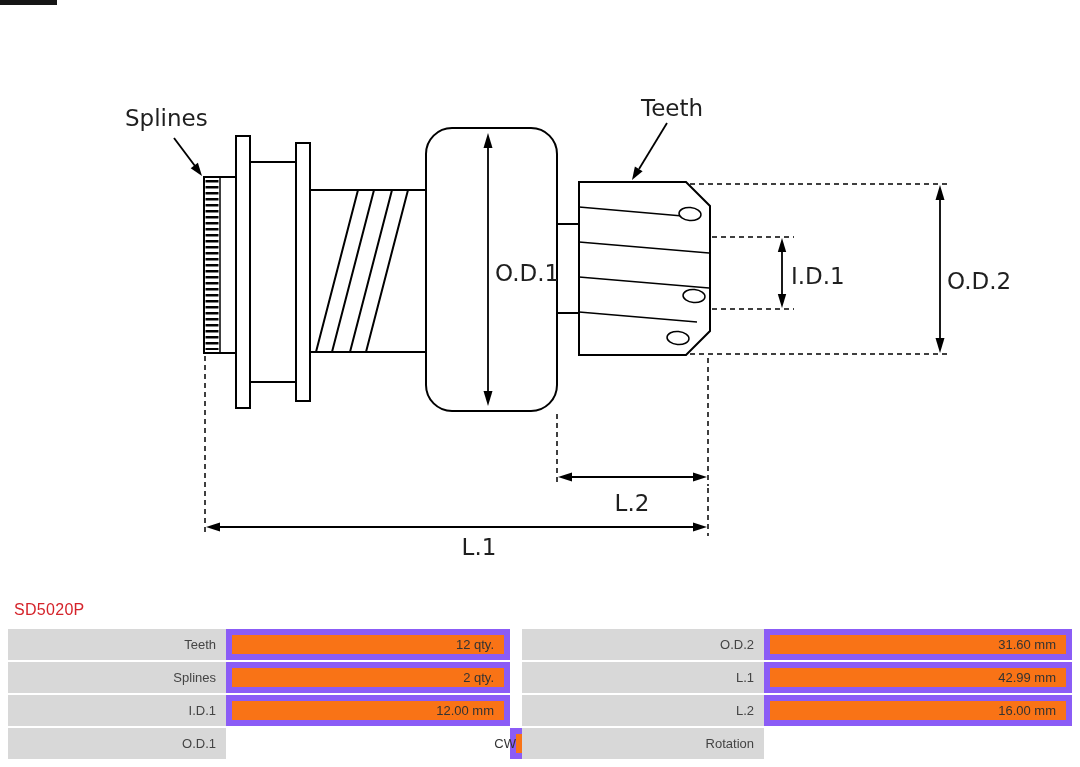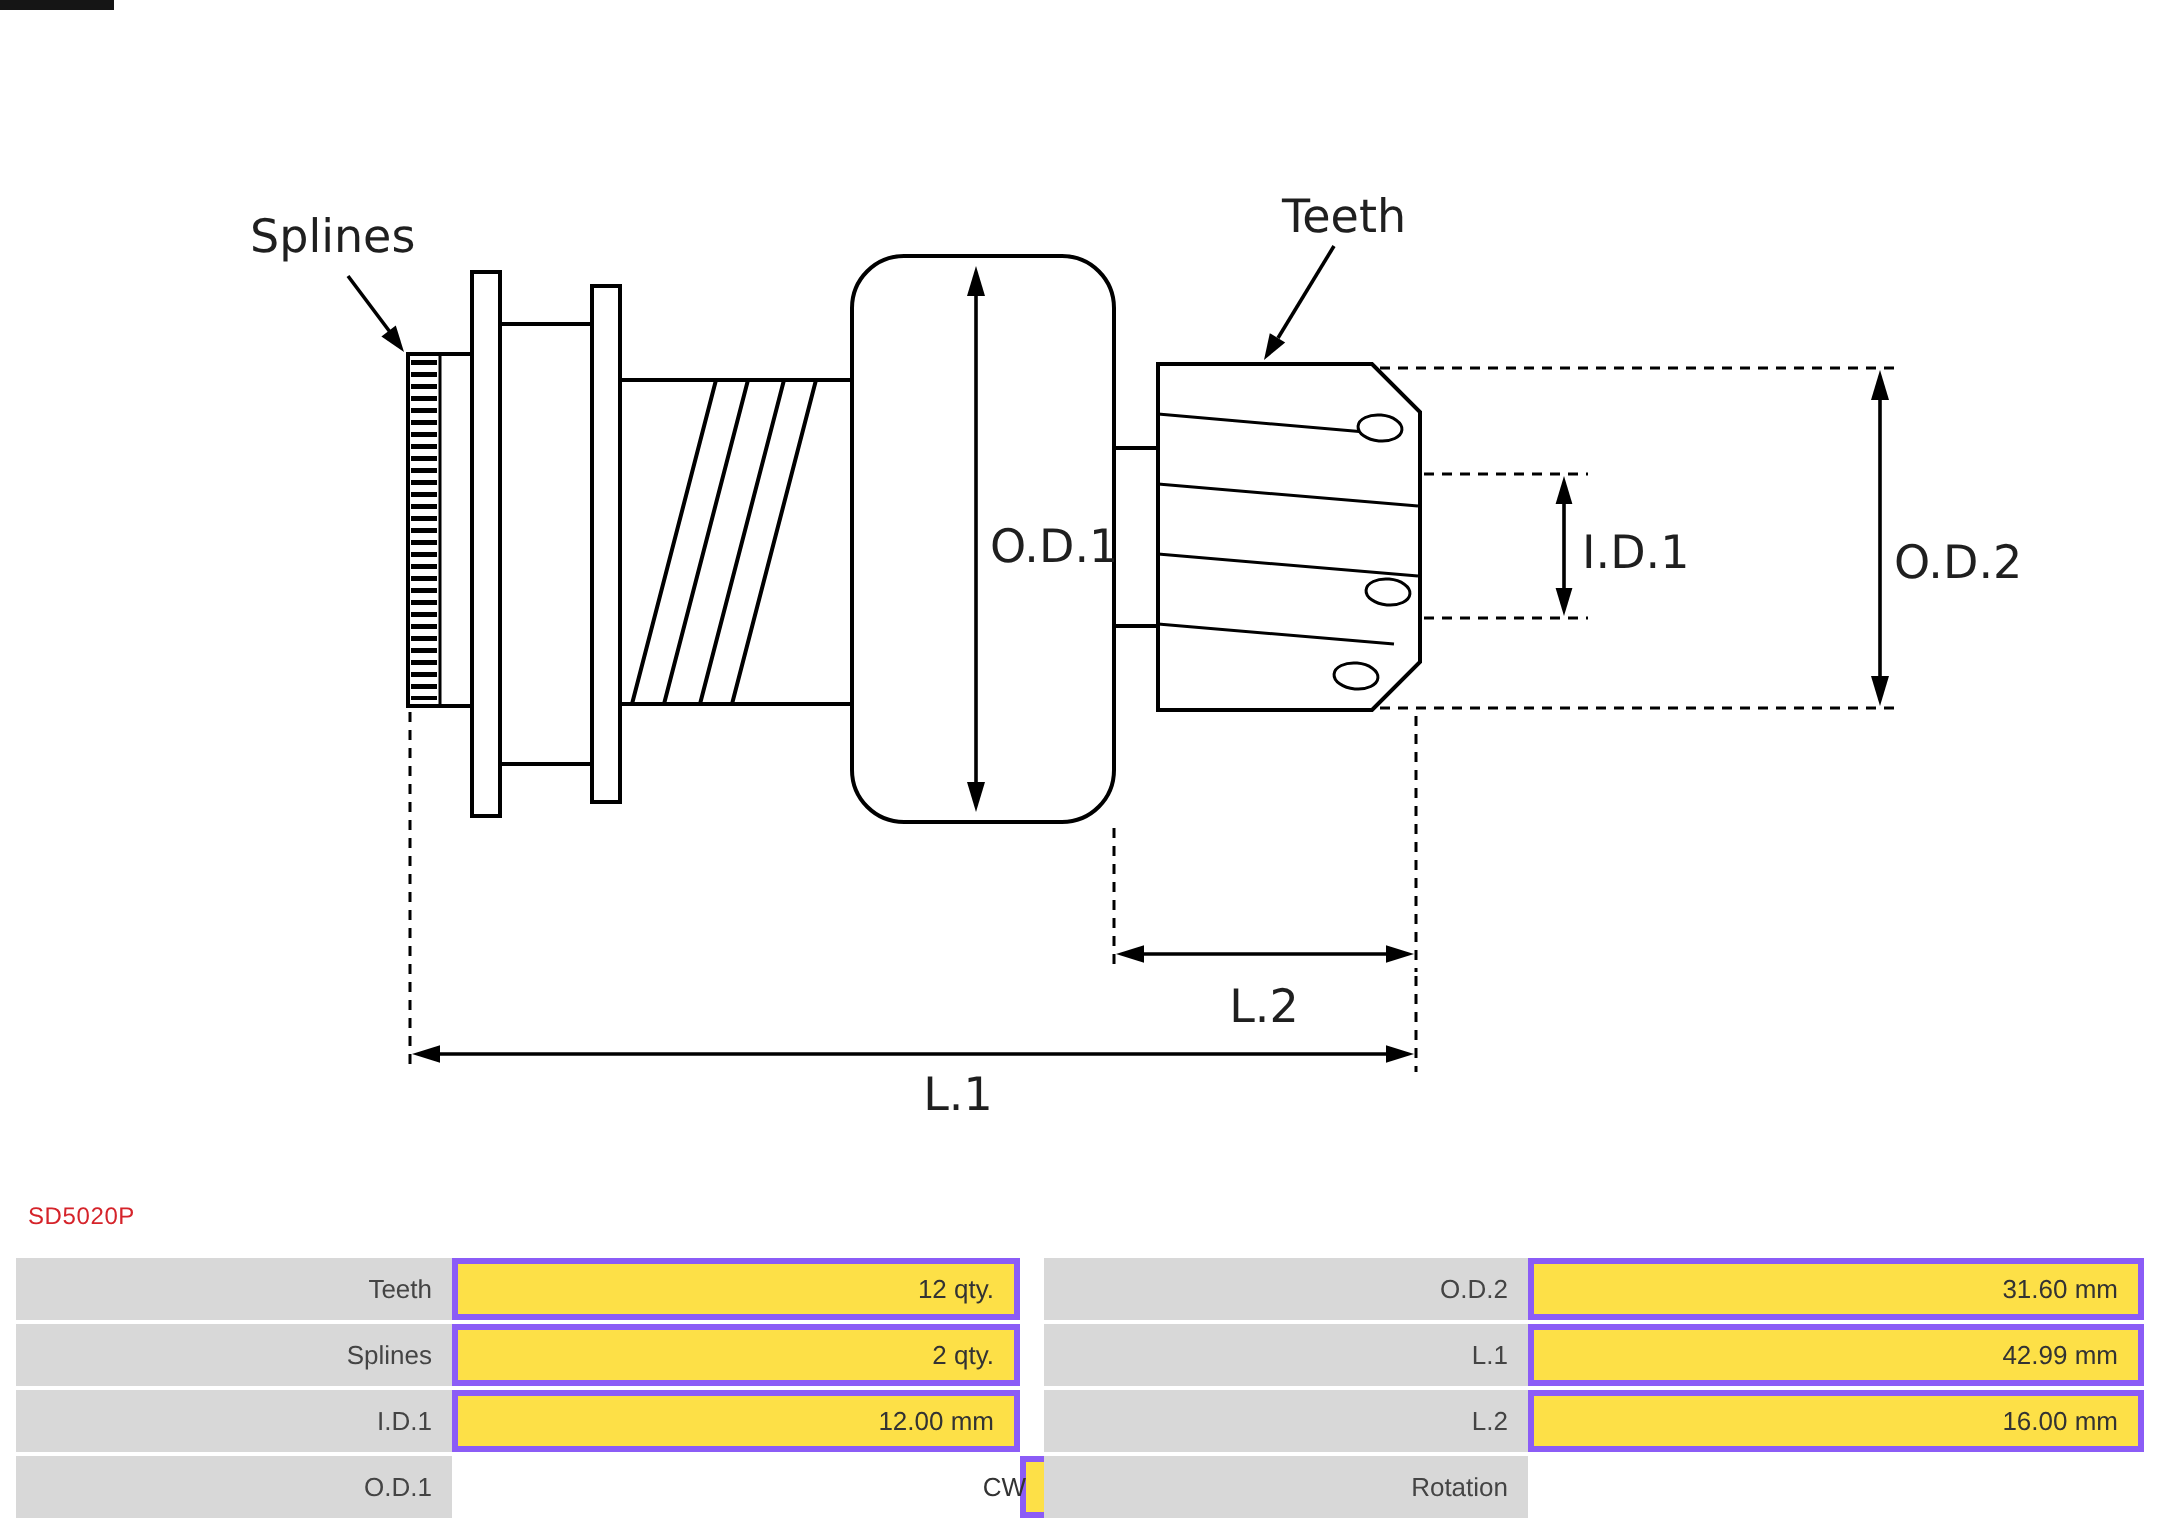--- a/index.html
+++ b/index.html
@@ -1,26 +1,26 @@
 <!DOCTYPE html>
 <html><head>
 <meta charset="utf-8">
 <style>
   * { margin:0; padding:0; box-sizing:border-box; }
   html,body { width:1080px; height:767px; background:#ffffff; font-family:"Liberation Sans", sans-serif; position:relative; overflow:hidden; }
   .logo-fragment { position:absolute; top:0; left:0; width:57px; height:5px; background:#151515; }
   .diagram-wrap { position:absolute; top:0; left:0; width:1080px; height:592px; }
   svg text { font-family:"DejaVu Sans", sans-serif; fill:#1f1f1f; }
-  .part-number { position:absolute; top:601px; left:14px; font-size:12px; color:#d5232a; letter-spacing:.3px; }
+  .part-number { position:absolute; top:601px; left:14px; font-size:16px; color:#d5232a; letter-spacing:.3px; }
   .spec-table { position:absolute; top:629px; left:8px; width:1064px;
     display:grid; grid-template-columns:218px 284px 12px 242px 308px;
     grid-auto-rows:31px; row-gap:2px; font-size:13px; color:#3c3c3c; }
   .cell { display:flex; align-items:center; justify-content:flex-end; padding-right:10px; }
   .cell.label { background:#d8d8d8; color:#444; }
-  .cell.value { background:#fde047; border:3px solid #8b5cf6; color:#333; }
+  .cell.value { background:#f97316; border:6px solid #8b5cf6; color:#333; }
   .spacer { background:#ffffff; }
 </style>
 </head>
 <body>
 
 <div class="logo-fragment"></div>
 
 <div class="diagram-wrap">
 <svg width="1080" height="592" viewBox="0 0 1080 592" xmlns="http://www.w3.org/2000/svg">
 

